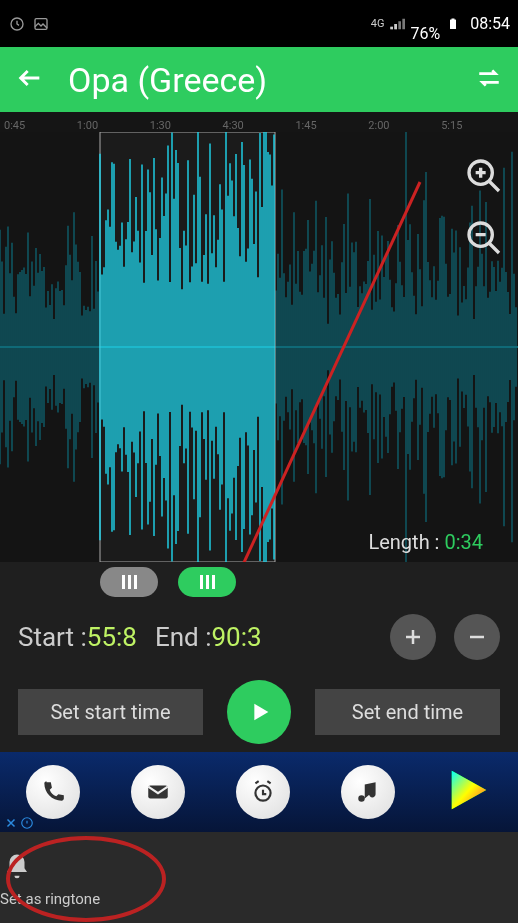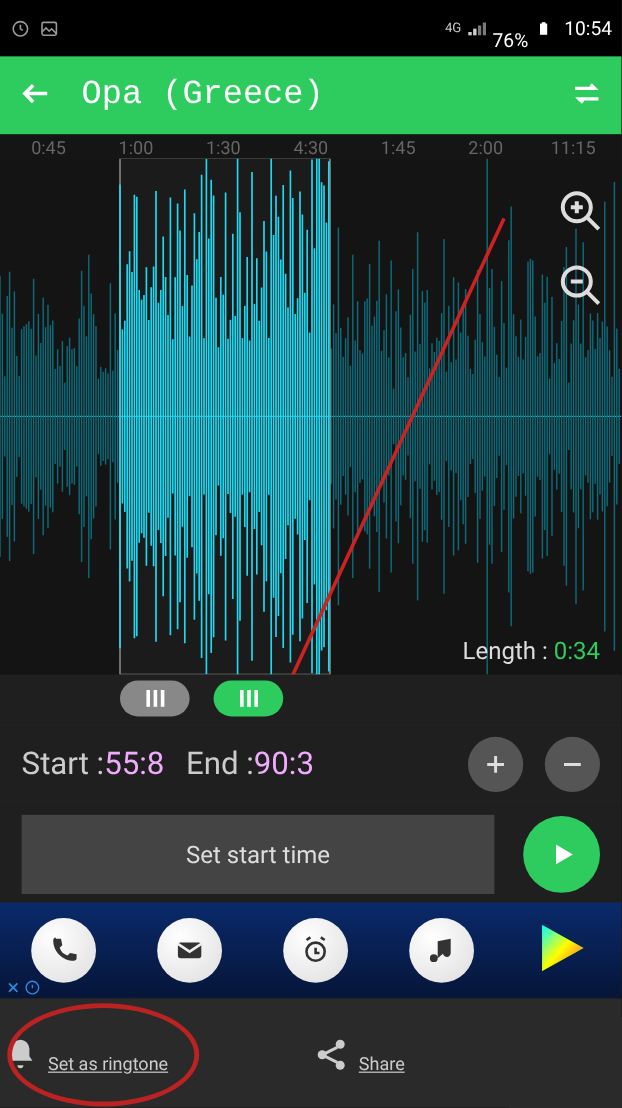--- a/index.html
+++ b/index.html
@@ -4,54 +4,54 @@
 <style>
   * { margin: 0; padding: 0; box-sizing: border-box; font-family: -apple-system, Roboto, sans-serif; }
   html, body { width: 518px; height: 923px; background: #1a1a1a; color: #fff; overflow: hidden; }
 
   .status-bar { height: 47px; background: #000; display: flex; align-items: center; padding: 0 8px; font-size: 16px; }
   .status-left { display: flex; gap: 6px; align-items: center; }
   .status-right { margin-left: auto; display: flex; gap: 4px; align-items: center; }
   .status-icon { width: 18px; height: 18px; display: inline-flex; align-items: center; justify-content: center; }
 
   .header { height: 65px; background: #2ecc5f; display: flex; align-items: center; padding: 0 16px; gap: 24px; }
-  .header-title { font-size: 28px; font-weight: 400; flex: 1; font-family: Liberation Mono, monospace; }
+  .header-title { font-size: 34px; font-weight: 400; flex: 1; }
 
   .timeline { height: 20px; background: #151515; display: flex; align-items: flex-end; padding: 0 4px; }
-  .tick { flex: 1; font-size: 15px; color: #666; text-align: center; }
+  .tick { flex: 1; font-size: 11px; color: #666; text-align: left; }
 
   .waveform-area { position: relative; height: 430px; background: #141414; overflow: hidden; }
   .waveform-svg { width: 100%; height: 100%; }
   .zoom-controls { position: absolute; top: 22px; right: 12px; display: flex; flex-direction: column; gap: 18px; }
   .zoom-btn { width: 44px; height: 44px; display: flex; align-items: center; justify-content: center; }
-  .length-label { position: absolute; bottom: 8px; right: 18px; font-size: 20px; color: #ddd; }
+  .length-label { position: absolute; bottom: 8px; right: 35px; font-size: 20px; color: #ddd; }
   .length-value { color: #2ecc5f; }
   .arrow-line { position: absolute; pointer-events: none; }
 
   .handle-row { height: 40px; background: #1f1f1f; display: flex; align-items: center; gap: 20px; padding-left: 100px; }
   .handle { width: 58px; height: 30px; border-radius: 15px; display: flex; align-items: center; justify-content: center; gap: 3px; }
   .handle.gray { background: #888; }
   .handle.green { background: #2ecc5f; }
   .handle span { width: 3px; height: 14px; background: #fff; }
 
   .times-row { height: 70px; background: #1f1f1f; display: flex; align-items: center; padding: 0 18px; font-size: 26px; color: #ccc; }
-  .times-row .val { color: #f0abfc; }
+  .times-row .val { color: #bef264; }
   .plusminus { margin-left: auto; display: flex; gap: 18px; }
   .round-btn { width: 46px; height: 46px; border-radius: 50%; background: #555; display: flex; align-items: center; justify-content: center; font-size: 30px; color: #ccc; }
 
   .action-row { height: 80px; background: #1f1f1f; display: flex; align-items: center; justify-content: space-between; padding: 0 18px; gap: 24px; }
-  .time-btn { flex: 1; height: 66px; background: #444; display: flex; align-items: center; justify-content: center; font-size: 20px; color: #ddd; }
+  .time-btn { flex: 1; height: 46px; background: #444; display: flex; align-items: center; justify-content: center; font-size: 20px; color: #ddd; }
   .play-btn { width: 64px; height: 64px; border-radius: 50%; background: #2ecc5f; display: flex; align-items: center; justify-content: center; flex-shrink: 0; }
 
   .ad-banner { height: 80px; background: linear-gradient(180deg,#0a2a6b,#061538); display: flex; align-items: center; justify-content: space-around; position: relative; }
   .ad-circle { width: 54px; height: 54px; border-radius: 50%; background: radial-gradient(circle at 35% 30%, #fff, #ddd); display: flex; align-items: center; justify-content: center; }
   .ad-ind { position: absolute; bottom: 2px; left: 4px; display: flex; gap: 2px; align-items: center; }
 
   .bottom-nav { height: 94px; background: #2a2a2a; display: flex; align-items: center; position: relative; }
-  .nav-item { flex: 1; display: flex; align-items: flex-end; gap: 6px; font-size: 15px; color: #ccc; text-decoration: underline; }
+  .nav-item { flex: 1; display: flex; flex-direction: column; align-items: flex-start; gap: 6px; font-size: 15px; color: #ccc; }
   .nav-icon { width: 34px; height: 34px; display: flex; align-items: center; justify-content: center; }
   .circle-annot { position: absolute; border: 4px solid #b22; border-radius: 50%; pointer-events: none; }
 </style>
 </head>
 <body>
 
 <div class="status-bar">
   <div class="status-left">
     <span class="status-icon">
       <svg viewBox="0 0 24 24" width="16" height="16" stroke="#999" fill="none" stroke-width="2">
@@ -75,21 +75,21 @@
         </svg>
     </span>
     <span style="color:#fff;margin-top:20px;">76%</span>
     <span class="status-icon">
       <svg viewBox="0 0 24 24" width="12" height="18" fill="#fff">
           <rect x="6" y="3" width="12" height="19" rx="1"></rect>
           <rect x="9" y="1" width="6" height="3"></rect>
           <rect x="7" y="8" width="10" height="13" fill="#fff"></rect>
         </svg>
     </span>
-    <span style="color:#fff;margin-left:4px;">10:54</span>
+    <span style="color:#fff;margin-left:4px;">08:54</span>
   </div>
 </div>
 
 <div class="header">
   <span>
     <svg viewBox="0 0 24 24" width="28" height="28" stroke="#fff" fill="none" stroke-width="2.5">
         <path d="M20 12H4M10 6l-6 6 6 6"></path>
       </svg>
   </span>
   <span class="header-title">Opa (Greece)</span>
@@ -100,21 +100,21 @@
   </span>
 </div>
 
 <div class="timeline">
   <div class="tick">0:45</div>
   <div class="tick">1:00</div>
   <div class="tick">1:30</div>
   <div class="tick">4:30</div>
   <div class="tick">1:45</div>
   <div class="tick">2:00</div>
-  <div class="tick">11:15</div>
+  <div class="tick">5:15</div>
 </div>
 
 <div class="waveform-area">
   <svg class="waveform-svg" viewBox="0 0 518 430" preserveAspectRatio="none">
     <line x1="0" y1="215" x2="518" y2="215" stroke="#17c0d6" stroke-width="1"></line>
 
     <g stroke="#0d5d6b" stroke-width="1.5">
       
     </g>
     <g id="bgwave" stroke="#0d6b7a" stroke-width="1.2">
@@ -447,20 +447,21 @@
   </div>
 </div>
 
 <div class="action-row">
   <div class="time-btn">Set start time</div>
   <div class="play-btn">
     <svg viewBox="0 0 24 24" width="28" height="28" fill="#fff">
         <path d="M8 5v14l12-7z"></path>
       </svg>
   </div>
+  <div class="time-btn">Set end time</div>
 </div>
 
 <div class="ad-banner">
   <div class="ad-circle">
       <svg viewBox="0 0 24 24" width="26" height="26" fill="#333">
         <path d="M6 2c-1 0-2 1-2 2 0 9 7 16 16 16 1 0 2-1 2-2v-3l-5-1-2 2c-3-1-5-3-6-6l2-2-1-5H6z"></path>
       </svg>
     </div>
   <div class="ad-circle">
       <svg viewBox="0 0 24 24" width="26" height="26" fill="#333">
@@ -505,25 +506,14 @@
 
 <div class="bottom-nav">
   <div class="nav-item">
     <span class="nav-icon">
       <svg viewBox="0 0 24 24" width="30" height="30" fill="#ccc">
           <path d="M12 2a6 6 0 00-6 6v5l-2 3h16l-2-3V8a6 6 0 00-6-6zM10 19a2 2 0 004 0"></path>
         </svg>
     </span>
     <span>Set as ringtone</span>
   </div>
-  <div class="nav-item">
-    <span class="nav-icon">
-      <svg viewBox="0 0 24 24" width="30" height="30" fill="#ccc">
-          <circle cx="6" cy="12" r="3"></circle>
-          <circle cx="18" cy="5" r="3"></circle>
-          <circle cx="18" cy="19" r="3"></circle>
-          <path d="M8 11l8-4M8 13l8 4" stroke="#ccc" stroke-width="2"></path>
-        </svg>
-    </span>
-    <span>Share</span>
-  </div>
   <div class="circle-annot" style="left:6px;top:4px;width:160px;height:86px;"></div>
 </div>
 
 </body></html>

